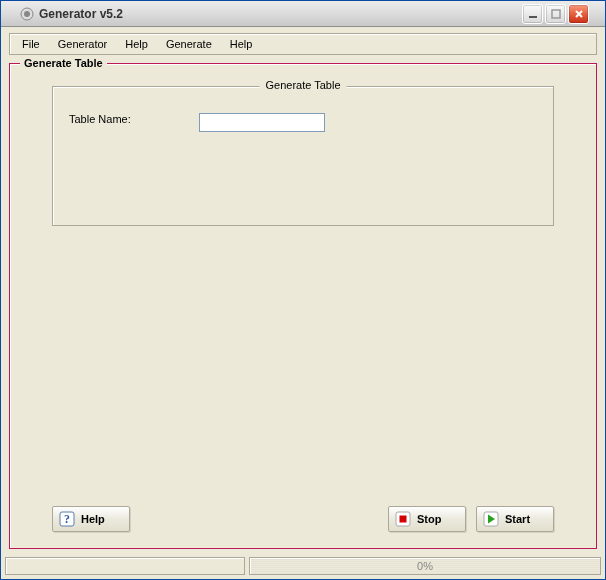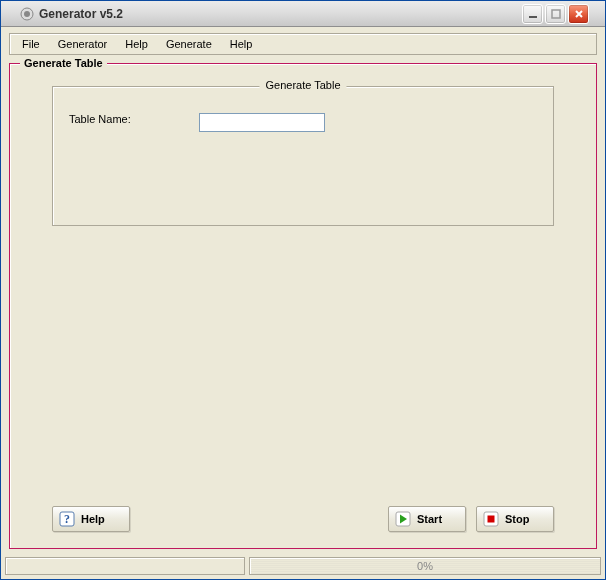--- a/index.html
+++ b/index.html
@@ -227,34 +227,34 @@
                 </svg>
             </span>
             <span>Help</span>
           </button>
         </div>
         <div class="btn-group">
           <button class="btn">
             <span class="icon-box">
               <svg width="16" height="16" viewBox="0 0 16 16">
                   <rect x="1" y="1" width="14" height="14" rx="2" fill="#fff" stroke="#aaa"></rect>
+                  <rect x="4.5" y="4.5" width="7" height="7" fill="#d40000"></rect>
+                </svg>
+            </span>
+            <span>Stop</span>
+          </button>
+          <button class="btn">
+            <span class="icon-box">
+              <svg width="16" height="16" viewBox="0 0 16 16">
+                  <rect x="1" y="1" width="14" height="14" rx="2" fill="#fff" stroke="#aaa"></rect>
                   <path d="M5 3.5 L12 8 L5 12.5 Z" fill="#2aa01f"></path>
                 </svg>
             </span>
             <span>Start</span>
           </button>
-          <button class="btn">
-            <span class="icon-box">
-              <svg width="16" height="16" viewBox="0 0 16 16">
-                  <rect x="1" y="1" width="14" height="14" rx="2" fill="#fff" stroke="#aaa"></rect>
-                  <rect x="4.5" y="4.5" width="7" height="7" fill="#d40000"></rect>
-                </svg>
-            </span>
-            <span>Stop</span>
-          </button>
         </div>
       </div>
     </div>
   </div>
 
   <div class="statusbar">
     <div class="status-cell status-left"></div>
     <div class="status-cell status-right">
       <span>0%</span>
     </div>

